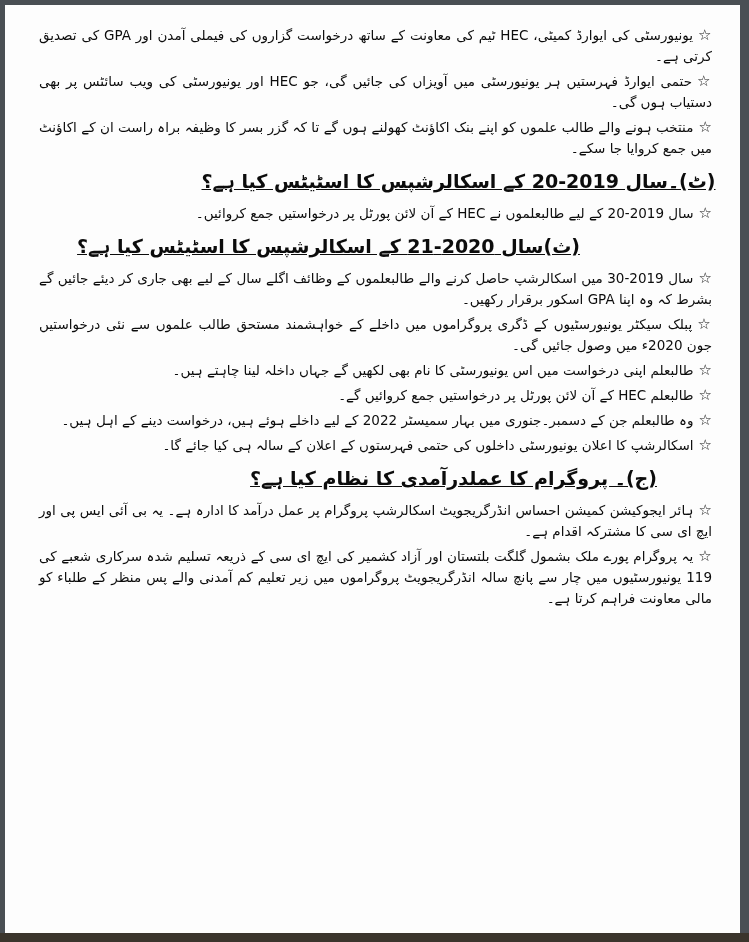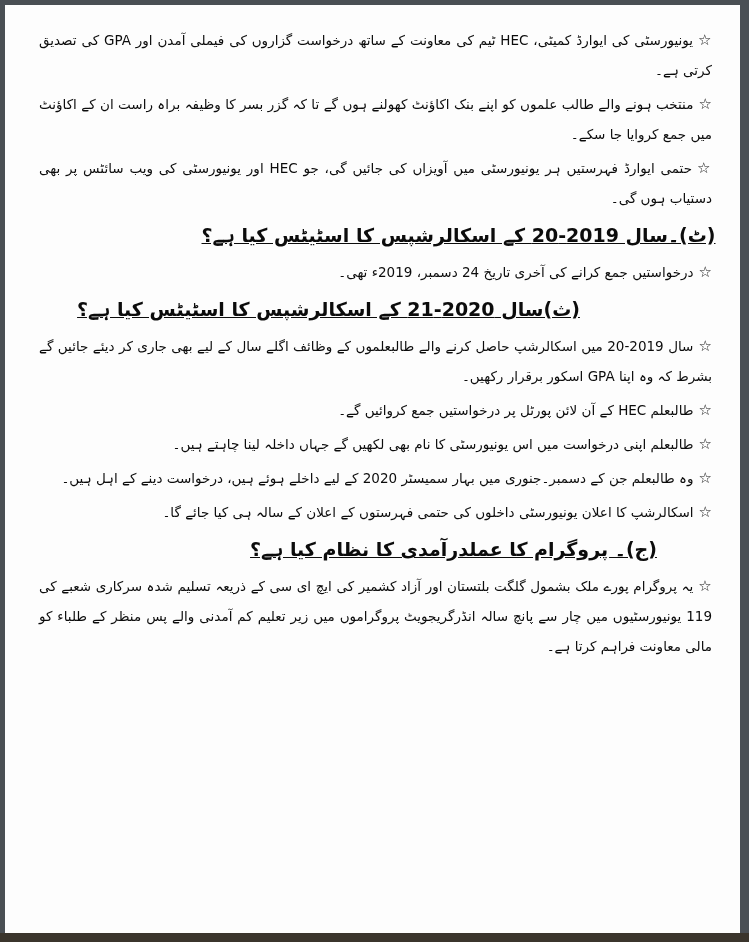--- a/index.html
+++ b/index.html
@@ -24,21 +24,21 @@
   }
   .content {
     direction: rtl;
     unicode-bidi: embed;
     color: #0c0c0c;
     padding: 20px 28px 0 30px;
   }
   p.bullet {
     margin: 0 0 4px 4px;
     font-size: 13.5px;
-    line-height: 30px;
+    line-height: 21px;
     text-align: justify;
   }
   .star {
     font-size: 15px;
     margin-left: 5px;
     color: #111;
   }
   h2.heading {
     font-size: 19px;
     line-height: 26px;
@@ -52,35 +52,37 @@
   h2.h-2020 { left: -45px; }
   h2.h-impl { left: 80px; }
 </style>
 </head>
 <body>
 
 <div class="paper">
   <div class="content">
 
     <p class="bullet"><span class="star">☆</span><span>یونیورسٹی کی ایوارڈ کمیٹی، HEC ٹیم کی معاونت کے ساتھ درخواست گزاروں کی فیملی آمدن اور GPA کی تصدیق کرتی ہے۔</span></p>
+    <p class="bullet"><span class="star">☆</span><span>حتمی ایوارڈ فہرستیں ہر یونیورسٹی میں آویزاں کی جائیں گی، جو HEC اور یونیورسٹی کی ویب سائٹس پر بھی دستیاب ہوں گی۔</span></p>
     <p class="bullet"><span class="star">☆</span><span>منتخب ہونے والے طالب علموں کو اپنے بنک اکاؤنٹ کھولنے ہوں گے تا کہ گزر بسر کا وظیفہ براہ راست ان کے اکاؤنٹ میں جمع کروایا جا سکے۔</span></p>
-    <p class="bullet"><span class="star">☆</span><span>حتمی ایوارڈ فہرستیں ہر یونیورسٹی میں آویزاں کی جائیں گی، جو HEC اور یونیورسٹی کی ویب سائٹس پر بھی دستیاب ہوں گی۔</span></p>
 
     <h2 class="heading h-2019">(ٹ)۔سال 2019-20 کے اسکالرشپس کا اسٹیٹس کیا ہے؟</h2>
 
-    <p class="bullet"><span class="star">☆</span><span>درخواستیں جمع کرانے کی آخری تاریخ 24 دسمبر، 2019ء تھی۔</span></p>
+    <p class="bullet"><span class="star">☆</span><span>سال 2019-20 کے لیے طالبعلموں نے HEC کے آن لائن پورٹل پر درخواستیں جمع کروائیں۔</span></p>
 
     <h2 class="heading h-2020">(ث)سال 2020-21 کے اسکالرشپس کا اسٹیٹس کیا ہے؟</h2>
 
-    <p class="bullet"><span class="star">☆</span><span>سال 2019-20 میں اسکالرشپ حاصل کرنے والے طالبعلموں کے وظائف اگلے سال کے لیے بھی جاری کر دیئے جائیں گے بشرط کہ وہ اپنا GPA اسکور برقرار رکھیں۔</span></p>
+    <p class="bullet"><span class="star">☆</span><span>سال 2019-30 میں اسکالرشپ حاصل کرنے والے طالبعلموں کے وظائف اگلے سال کے لیے بھی جاری کر دیئے جائیں گے بشرط کہ وہ اپنا GPA اسکور برقرار رکھیں۔</span></p>
+    <p class="bullet"><span class="star">☆</span><span>پبلک سیکٹر یونیورسٹیوں کے ڈگری پروگراموں میں داخلے کے خواہشمند مستحق طالب علموں سے نئی درخواستیں جون 2020ء میں وصول جائیں گی۔</span></p>
+    <p class="bullet"><span class="star">☆</span><span>طالبعلم اپنی درخواست میں اس یونیورسٹی کا نام بھی لکھیں گے جہاں داخلہ لینا چاہتے ہیں۔</span></p>
     <p class="bullet"><span class="star">☆</span><span>طالبعلم HEC کے آن لائن پورٹل پر درخواستیں جمع کروائیں گے۔</span></p>
-    <p class="bullet"><span class="star">☆</span><span>طالبعلم اپنی درخواست میں اس یونیورسٹی کا نام بھی لکھیں گے جہاں داخلہ لینا چاہتے ہیں۔</span></p>
-    <p class="bullet"><span class="star">☆</span><span>وہ طالبعلم جن کے دسمبر۔جنوری میں بہار سمیسٹر 2020 کے لیے داخلے ہوئے ہیں، درخواست دینے کے اہل ہیں۔</span></p>
+    <p class="bullet"><span class="star">☆</span><span>وہ طالبعلم جن کے دسمبر۔جنوری میں بہار سمیسٹر 2022 کے لیے داخلے ہوئے ہیں، درخواست دینے کے اہل ہیں۔</span></p>
     <p class="bullet"><span class="star">☆</span><span>اسکالرشپ کا اعلان یونیورسٹی داخلوں کی حتمی فہرستوں کے اعلان کے سالہ ہی کیا جائے گا۔</span></p>
 
     <h2 class="heading h-impl">(ج)۔ پروگرام کا عملدرآمدی کا نظام کیا ہے؟</h2>
 
+    <p class="bullet"><span class="star">☆</span><span>ہائر ایجوکیشن کمیشن احساس انڈرگریجویٹ اسکالرشپ پروگرام پر عمل درآمد کا ادارہ ہے۔ یہ بی آئی ایس پی اور ایچ ای سی کا مشترکہ اقدام ہے۔</span></p>
     <p class="bullet"><span class="star">☆</span><span>یہ پروگرام پورے ملک بشمول گلگت بلتستان اور آزاد کشمیر کی ایچ ای سی کے ذریعہ تسلیم شدہ سرکاری شعبے کی 119 یونیورسٹیوں میں چار سے پانچ سالہ انڈرگریجویٹ پروگراموں میں زیر تعلیم کم آمدنی والے پس منظر کے طلباء کو مالی معاونت فراہم کرتا ہے۔</span></p>
 
   </div>
 </div>
 
 <div class="bottom-strip"></div>
 
 </body></html>

